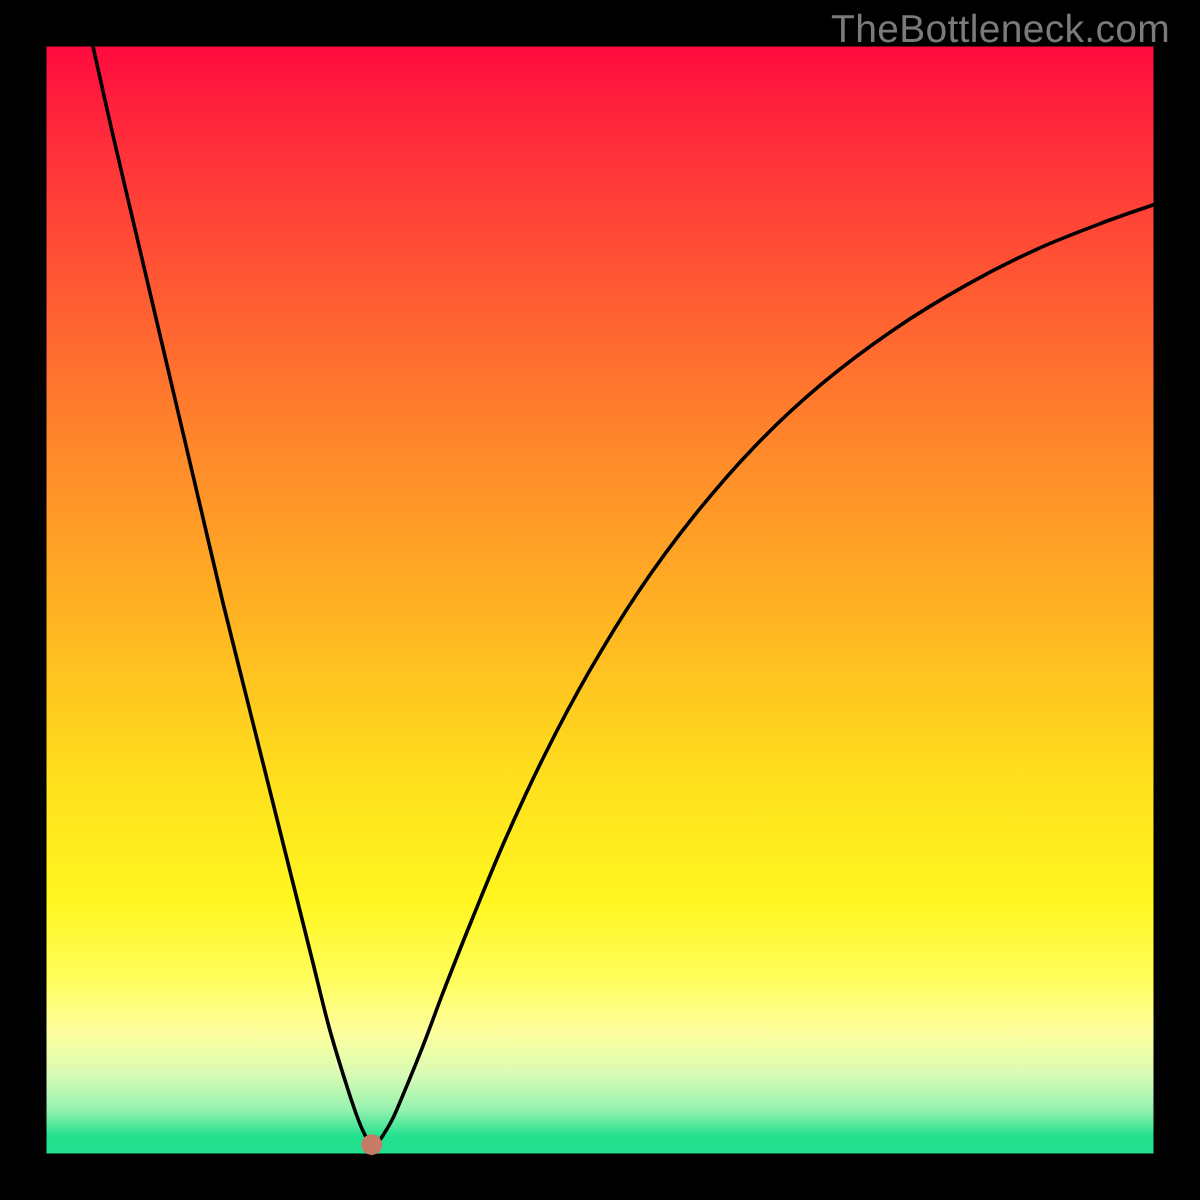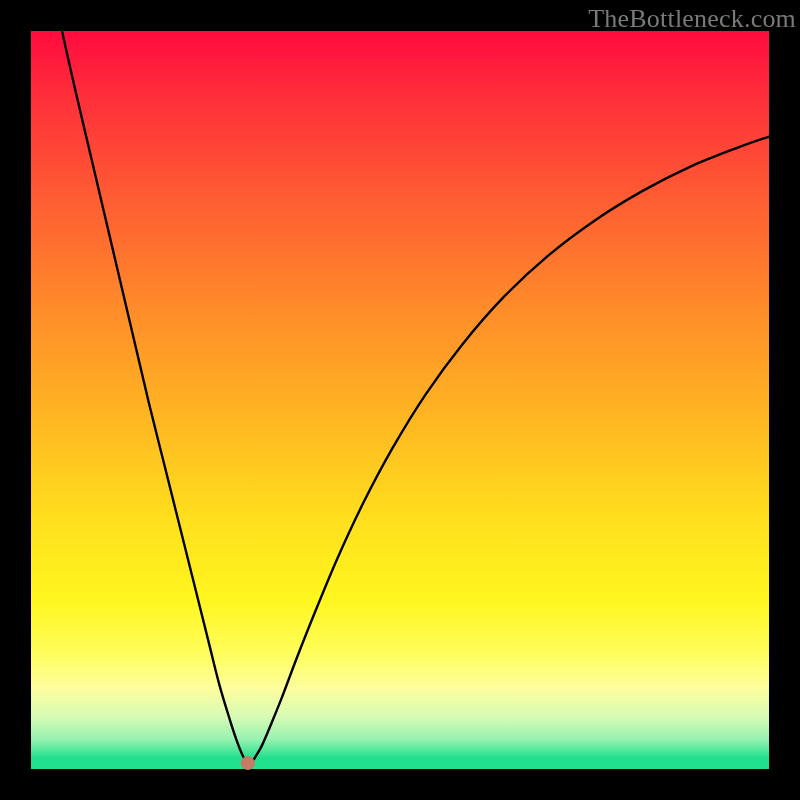--- a/index.html
+++ b/index.html
@@ -37,26 +37,25 @@
       #fefe9d 89%,
       #d6fbb5 93%,
       #96f2b0 96%,
       #21e08d 98.5%,
       #22e08f 100%
     );
   }
   .watermark {
     position: absolute;
     top: 4px;
-    right: 4px;
+    right: 20px;
     color: #7a7a7a;
     font-size: 26px;
     letter-spacing: 0.2px;
     user-select: none;
-    font-family: Liberation Serif, serif;
   }
   svg.curve {
     position: absolute;
     left: 0;
     top: 0;
     width: 738px;
     height: 738px;
     overflow: visible;
   }
 </style>

